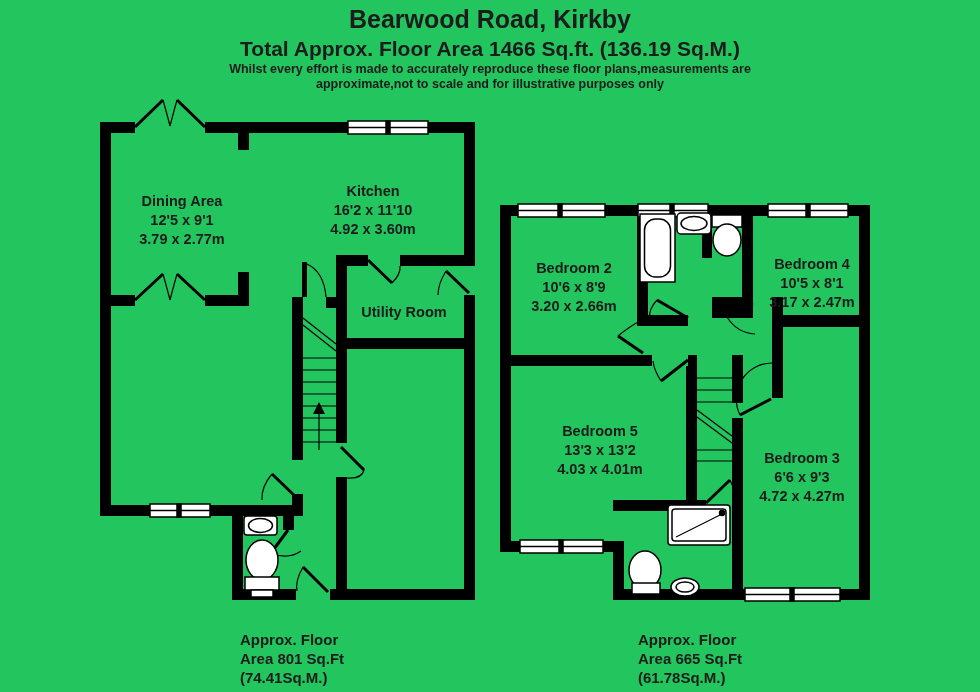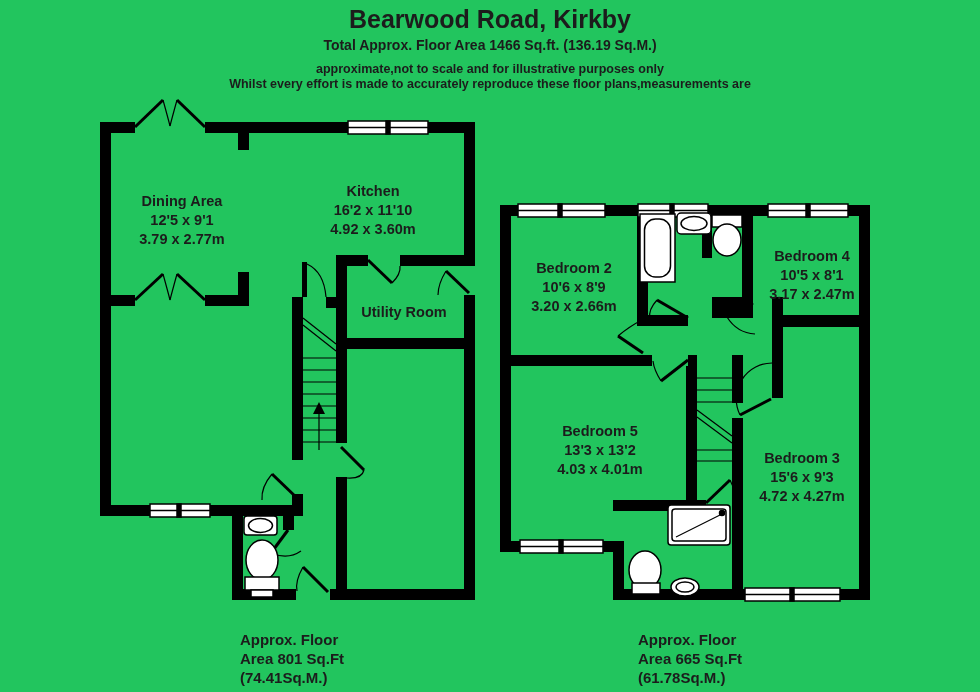--- a/index.html
+++ b/index.html
@@ -1,37 +1,37 @@
 <!DOCTYPE html>
 <html><head>
 <meta charset="utf-8">
 <style>
   html,body{margin:0;padding:0;background:#ffffff;}
   .canvas{position:relative;width:980px;height:692px;background:#22c55e;overflow:hidden;
           font-family:"Liberation Sans", sans-serif;color:#1c1c1c;font-weight:bold;}
   .hdr{position:absolute;left:0;width:980px;text-align:center;}
   .title{top:5px;font-size:25px;letter-spacing:0px;}
-  .subtitle{top:37px;font-size:14px;}
+  .subtitle{top:37px;font-size:21px;}
   .disc{top:62px;font-size:12.5px;line-height:15px;}
   .plan-svg{position:absolute;left:0;top:0;}
   .room-label{position:absolute;transform:translate(-50%,-50%);text-align:center;
               font-size:14.5px;line-height:19px;white-space:nowrap;}
   .caption{position:absolute;transform:translateX(-50%);text-align:left;
            font-size:15px;line-height:19px;white-space:nowrap;}
 </style>
 </head>
 <body>
 
 <div class="canvas">
 
   <div class="hdr title">Bearwood Road, Kirkby</div>
   <div class="hdr subtitle">Total Approx. Floor Area 1466 Sq.ft. (136.19 Sq.M.)</div>
   <div class="hdr disc">
+    <div>Whilst every effort is made to accurately reproduce these floor plans,measurements are</div>
     <div>approximate,not to scale and for illustrative purposes only</div>
-    <div>Whilst every effort is made to accurately reproduce these floor plans,measurements are</div>
   </div>
 
   <svg class="plan-svg" width="980" height="692" viewBox="0 0 980 692">
 
     <g>
 
       <g fill="#000">
         <rect x="100" y="122" width="35" height="11"></rect>
         <rect x="205" y="122" width="270" height="11"></rect>
         <rect x="100" y="122" width="11" height="394"></rect>
@@ -283,33 +283,33 @@
   </div>
   <div class="room-label" style="left:404px;top:312px;">
     <div>Utility Room</div>
   </div>
 
   <div class="room-label" style="left:574px;top:287px;">
     <div>Bedroom 2</div>
     <div>10'6 x 8'9</div>
     <div>3.20 x 2.66m</div>
   </div>
-  <div class="room-label" style="left:812px;top:275px;">
+  <div class="room-label" style="left:812px;top:283px;">
     <div>Bedroom 4</div>
     <div>10'5 x 8'1</div>
     <div>3.17 x 2.47m</div>
   </div>
   <div class="room-label" style="left:600px;top:450px;">
     <div>Bedroom 5</div>
     <div>13'3 x 13'2</div>
     <div>4.03 x 4.01m</div>
   </div>
   <div class="room-label" style="left:802px;top:477px;">
     <div>Bedroom 3</div>
-    <div>15'6 x 9'3</div>
+    <div>6'6 x 9'3</div>
     <div>4.72 x 4.27m</div>
   </div>
 
   <div class="caption" style="left:292px;top:630px;">
     <div>Approx. Floor</div>
     <div>Area 801 Sq.Ft</div>
     <div>(74.41Sq.M.)</div>
   </div>
   <div class="caption" style="left:690px;top:630px;">
     <div>Approx. Floor</div>

